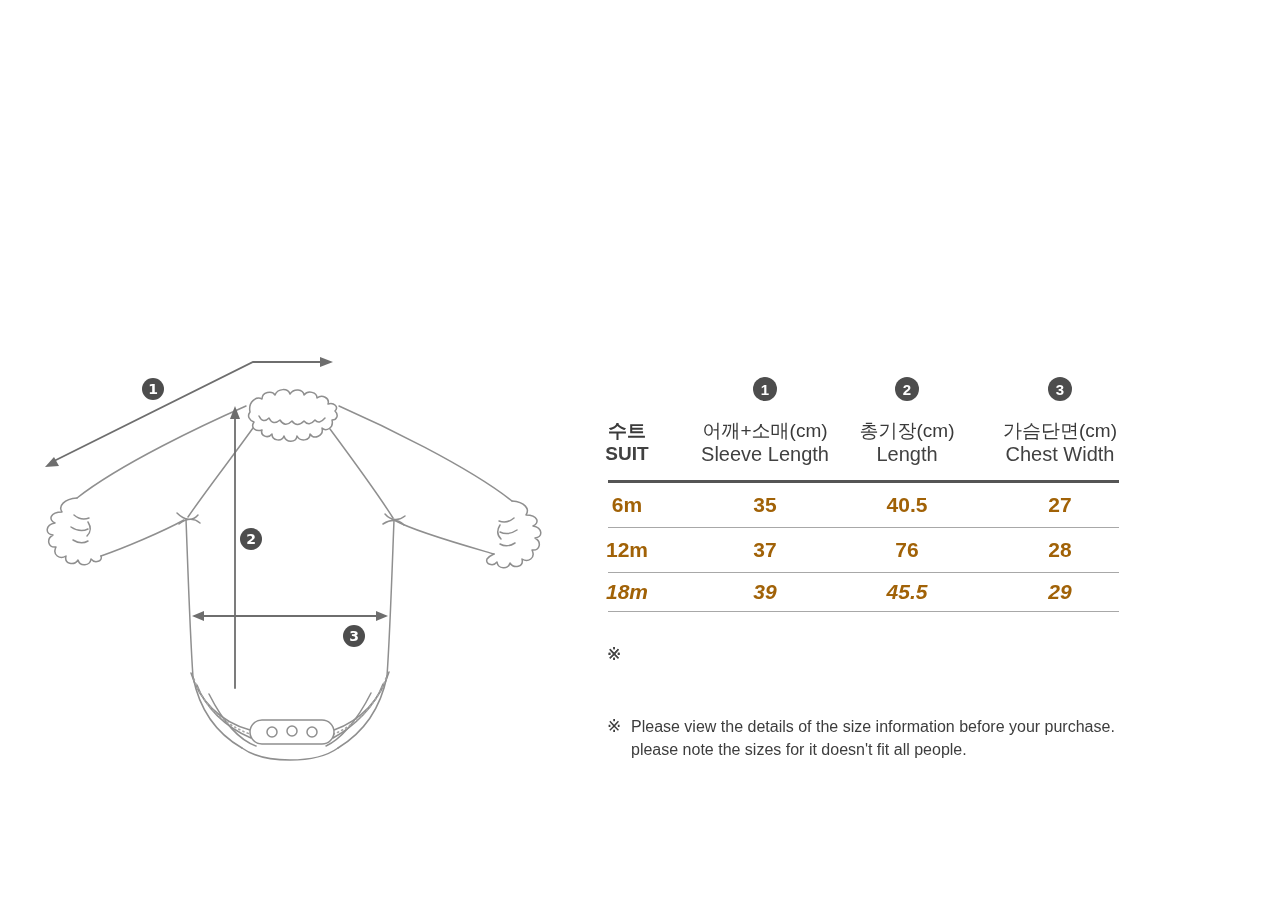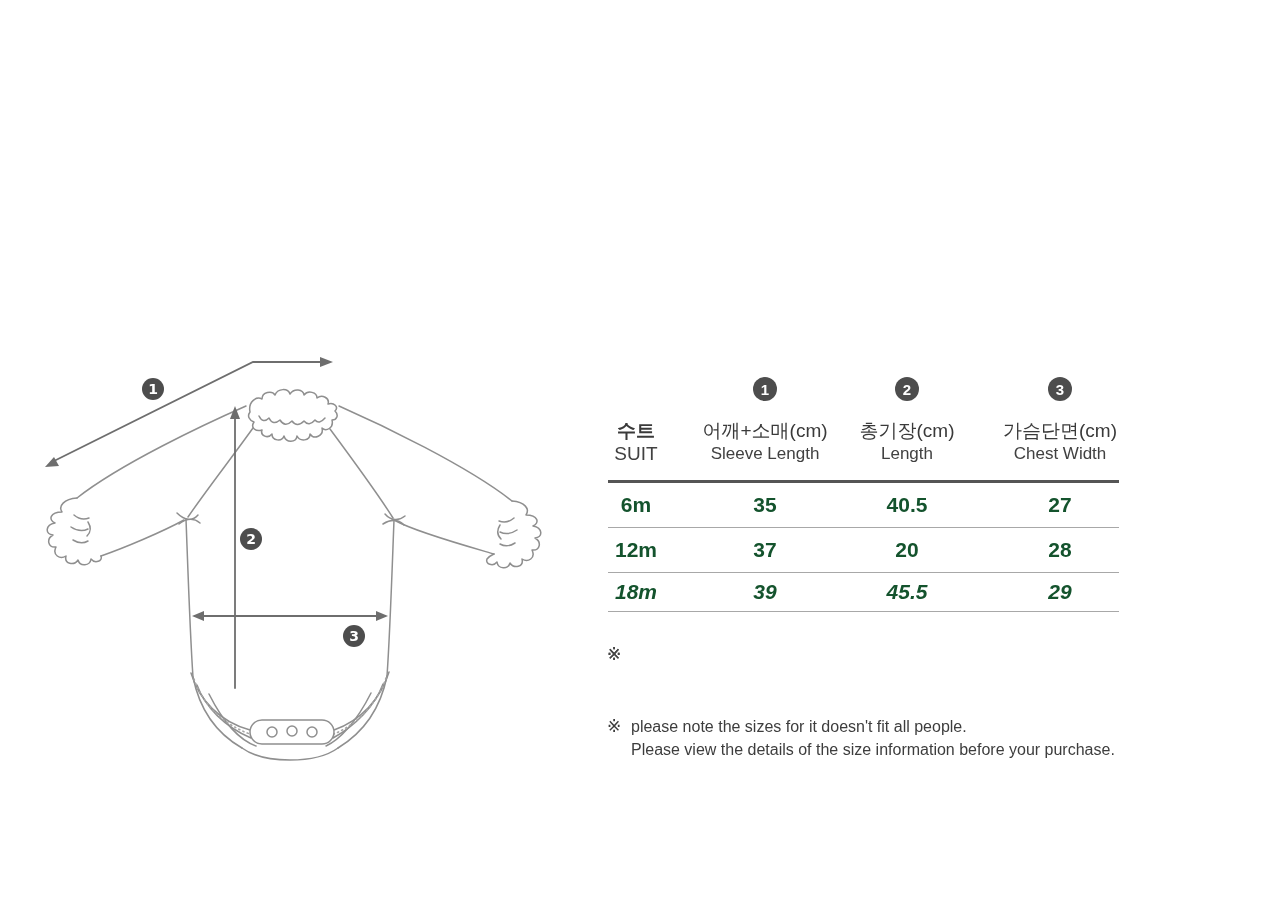--- a/index.html
+++ b/index.html
@@ -19,31 +19,31 @@
     line-height:1;
   }
   .hrow{position:relative;}
   .hrow.ko{height:24px;margin-top:18px;}
   .hrow.en{height:22px;}
   .hcell{
     position:absolute;top:50%;transform:translate(-50%,-50%);
     white-space:nowrap;color:#3a3a3a;
   }
   .hcell.ko{font-size:19px;font-weight:400;}
-  .hcell.en{font-size:17px;font-weight:400;color:#414141;}
+  .hcell.en{font-size:20px;font-weight:400;color:#414141;}
   .hcell.suit{font-weight:700;}
   .thick-rule{height:3px;background:#555;margin-top:15px;border:0;}
   .t-row{position:relative;border-bottom:1px solid #a8a8a8;}
   .t-row.r1,.t-row.r2{height:44px;}
   .t-row.r3{height:38px;font-style:italic;}
   .t-cell{
     position:absolute;top:50%;transform:translate(-50%,-50%);
-    font-size:21px;font-weight:700;color:#14532d;white-space:nowrap;
-  }
-  .c0{left:28px;}  .c1{left:157px;}  .c2{left:299px;}  .c3{left:452px;}
+    font-size:21px;font-weight:700;color:#a16207;white-space:nowrap;
+  }
+  .c0{left:19px;}  .c1{left:157px;}  .c2{left:299px;}  .c3{left:452px;}
   
   #notes-ko{position:absolute;left:607px;top:641px;width:560px;}
   .ko-note{
     position:relative;padding-left:25px;line-height:28px;
     font-size:17px;font-weight:700;color:#454545;white-space:nowrap;
   }
   .ko-note .mark{position:absolute;left:0;top:0;font-weight:400;}
   #notes-en{position:absolute;left:607px;top:715px;width:580px;}
   .en-note{
     position:relative;padding-left:24px;line-height:23px;
@@ -157,39 +157,39 @@
     </div>
 
     <div class="hrow ko">
       <span class="hcell ko suit c0">수트</span>
       <span class="hcell ko c1">어깨+소매(cm)</span>
       <span class="hcell ko c2">총기장(cm)</span>
       <span class="hcell ko c3">가슴단면(cm)</span>
     </div>
 
     <div class="hrow en">
-      <span class="hcell en suit c0" style="font-weight:400;font-size:19px;">SUIT</span>
+      <span class="hcell en suit c0" style="font-weight:700;font-size:19px;">SUIT</span>
       <span class="hcell en c1">Sleeve Length</span>
       <span class="hcell en c2">Length</span>
       <span class="hcell en c3">Chest Width</span>
     </div>
 
     <div class="thick-rule"></div>
 
     <div class="t-row r1">
       <span class="t-cell c0">6m</span>
       <span class="t-cell c1">35</span>
       <span class="t-cell c2">40.5</span>
       <span class="t-cell c3">27</span>
     </div>
 
     <div class="t-row r2">
       <span class="t-cell c0">12m</span>
       <span class="t-cell c1">37</span>
-      <span class="t-cell c2">20</span>
+      <span class="t-cell c2">76</span>
       <span class="t-cell c3">28</span>
     </div>
 
     <div class="t-row r3">
       <span class="t-cell c0">18m</span>
       <span class="t-cell c1">39</span>
       <span class="t-cell c2">45.5</span>
       <span class="t-cell c3">29</span>
     </div>
   </div>
@@ -201,20 +201,20 @@
     <div class="ko-note">
       <span class="mark">※</span>
     </div>
   </div>
 
   <div id="notes-en">
     <div class="en-note">
       <span class="mark">※</span>
     </div>
     <div class="en-note">
+      <span>Please view the details of the size information before your purchase.</span>
+    </div>
+    <div class="en-note">
       <span>please note the sizes for it doesn't fit all people.</span>
     </div>
-    <div class="en-note">
-      <span>Please view the details of the size information before your purchase.</span>
-    </div>
   </div>
 
 </div>
 
 </body></html>

